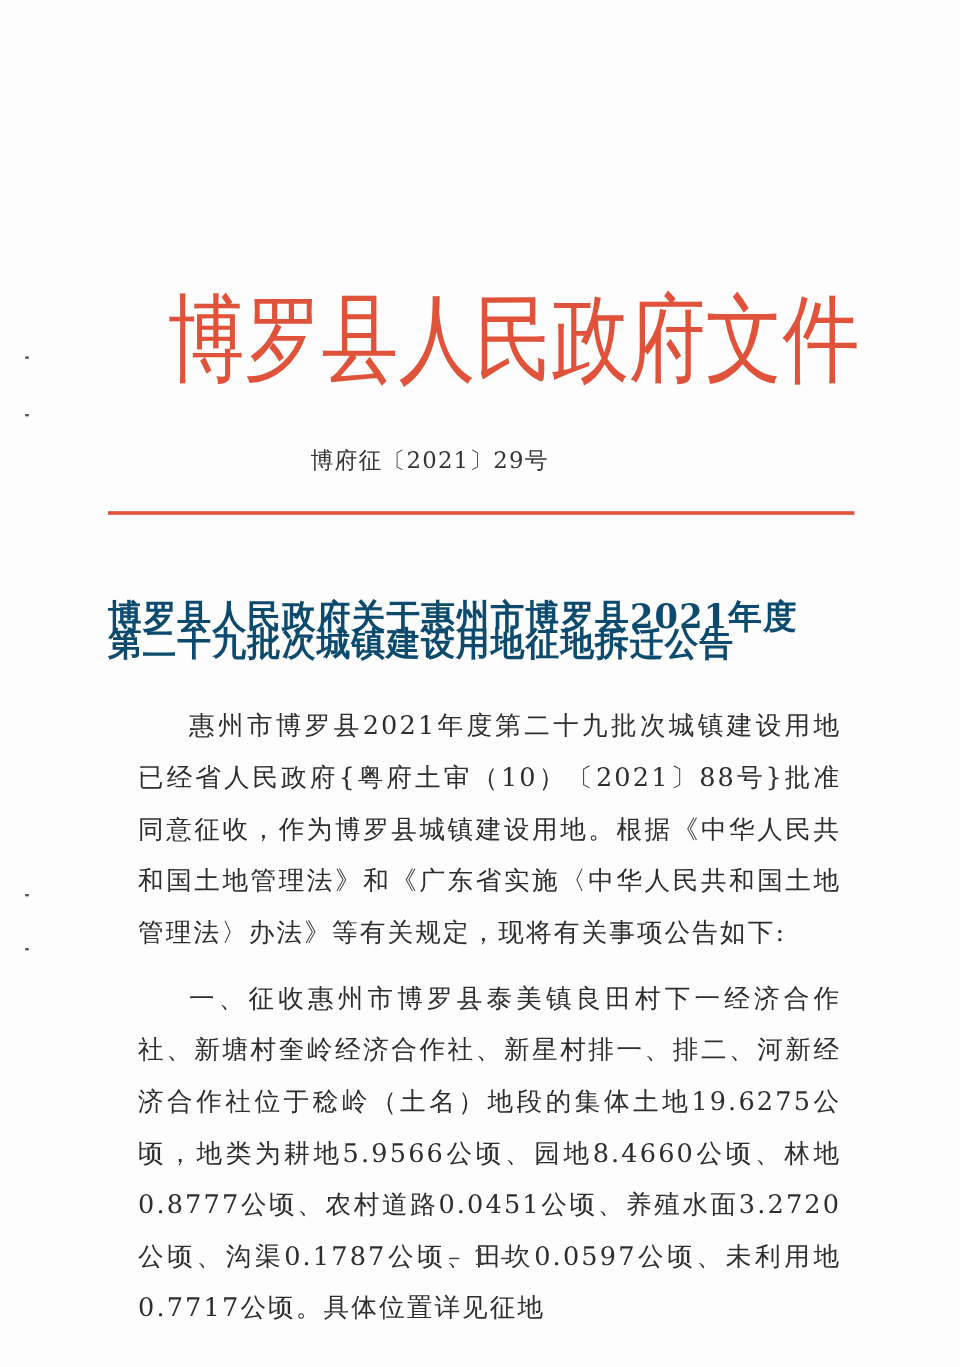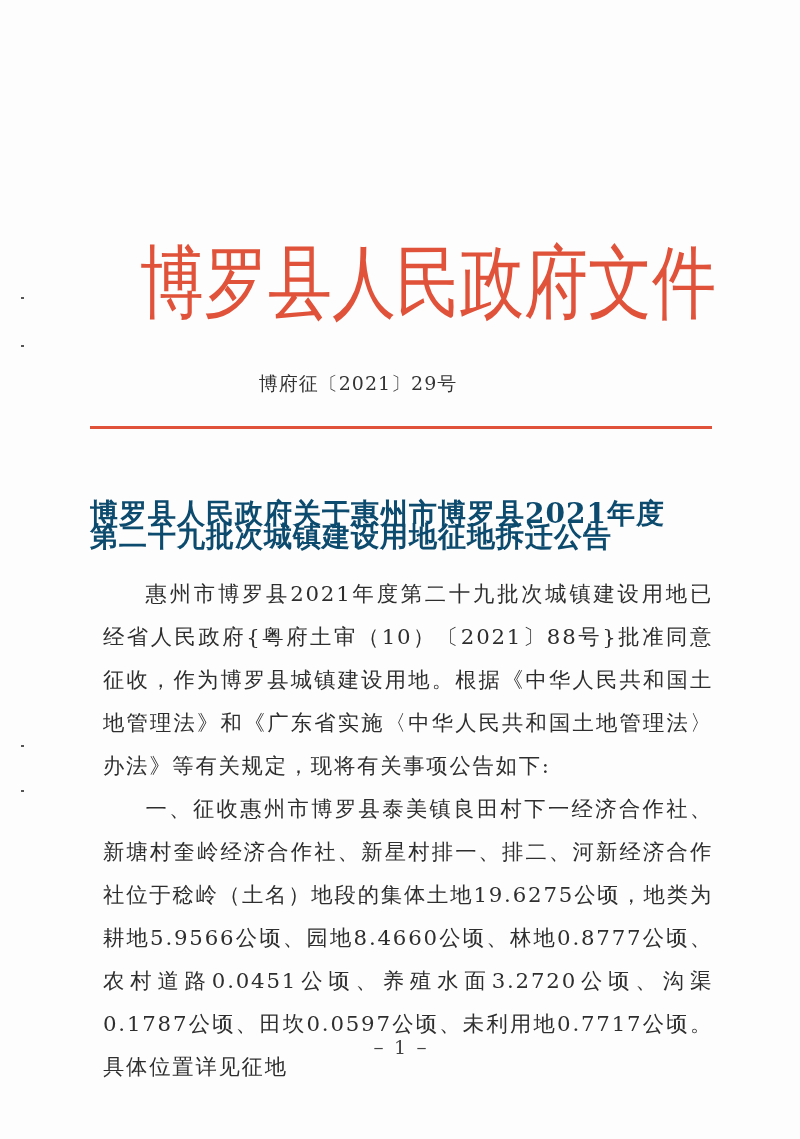--- a/index.html
+++ b/index.html
@@ -28,21 +28,21 @@
       position: absolute; left: 90px; width: 622px; 
       font-size: 28px; font-weight: bold; color: #0c4a6e; letter-spacing: 1px; margin-top: 40px;
     }
     .title.l1 { top: 455px; }
     .title.l2 { top: 478px; }
     .body-text {
       position: absolute; left: 103px; width: 610px; top: 572px;
       font-size: 21.3px; line-height: 43px; color: #2e2e2e;
       letter-spacing: 1.8px; text-align: justify;
     }
-    .body-text p { margin: 0; text-indent: 2em; }
+    .body-text p { margin: 12px; text-indent: 2em; }
     .page-number {
       position: absolute; left: 0; width: 800px; top: 1035px; text-align: center;
       font-size: 19px; color: #444;
     }
     .speck { position: absolute; width: 3px; height: 2px; background: #555; }
   </style>
 </head>
 <body>
 
 <div class="header-title">

